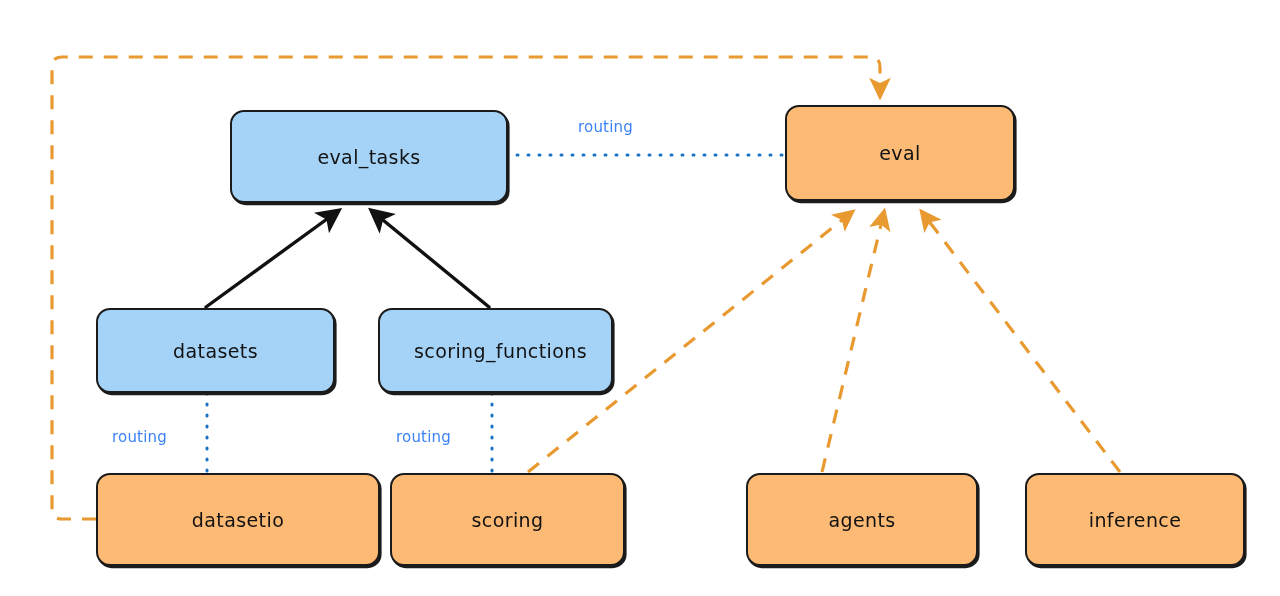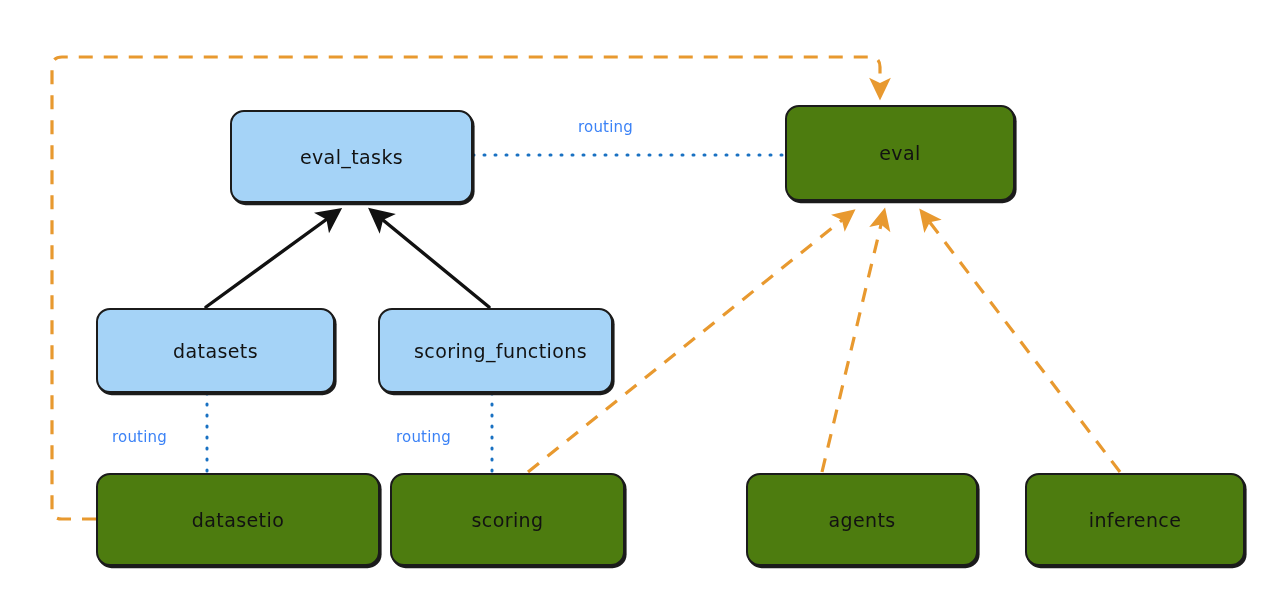--- a/index.html
+++ b/index.html
@@ -40,21 +40,21 @@
     font-family: "DejaVu Sans", sans-serif;
     font-size: 19px;
     letter-spacing: 0.4px;
     color: #121212;
     white-space: nowrap;
   }
   .node.api-node {
     background: #a5d3f7;
   }
   .node.provider-node {
-    background: #4d7c0f;
+    background: #fdba74;
   }
   .edge-label {
     position: absolute;
     font-family: "DejaVu Sans", sans-serif;
     font-size: 15px;
     color: #3b82f6;
     white-space: nowrap;
     letter-spacing: 0.2px;
   }
 </style>
@@ -105,21 +105,21 @@
 
     <g>
       <path d="M 822 472 L 884 212" fill="none" stroke="#e8992f" stroke-width="3.2" stroke-linecap="butt" stroke-dasharray="14 11" marker-end="url(#arrow-orange)"></path>
     </g>
 
     <g>
       <path d="M 1120 472 L 922 212" fill="none" stroke="#e8992f" stroke-width="3.2" stroke-linecap="butt" stroke-dasharray="14 11" marker-end="url(#arrow-orange)"></path>
     </g>
   </svg>
 
-  <div class="node api-node" style="left:230px; top:110px; width:243px; height:93px;">
+  <div class="node api-node" style="left:230px; top:110px; width:278px; height:93px;">
     <span class="node-label">eval_tasks</span>
   </div>
 
   <div class="node provider-node" style="left:785px; top:105px; width:230px; height:96px;">
     <span class="node-label">eval</span>
   </div>
 
   <div class="node api-node" style="left:96px; top:308px; width:239px; height:85px;">
     <span class="node-label">datasets</span>
   </div>

